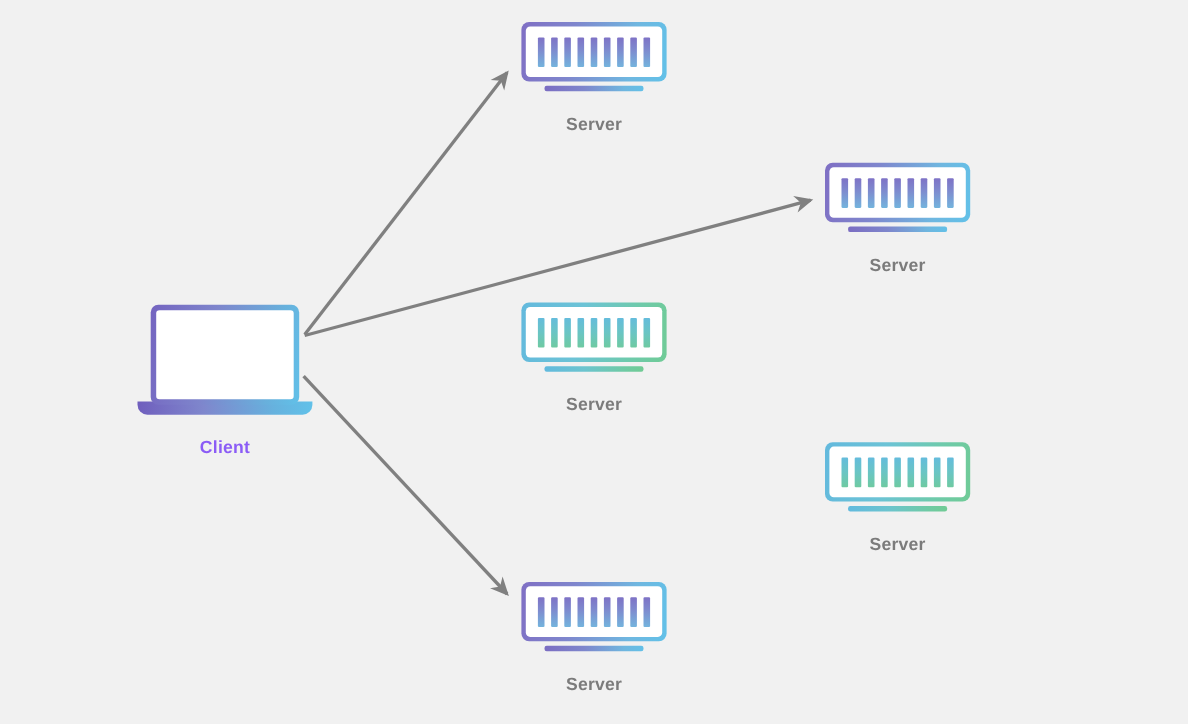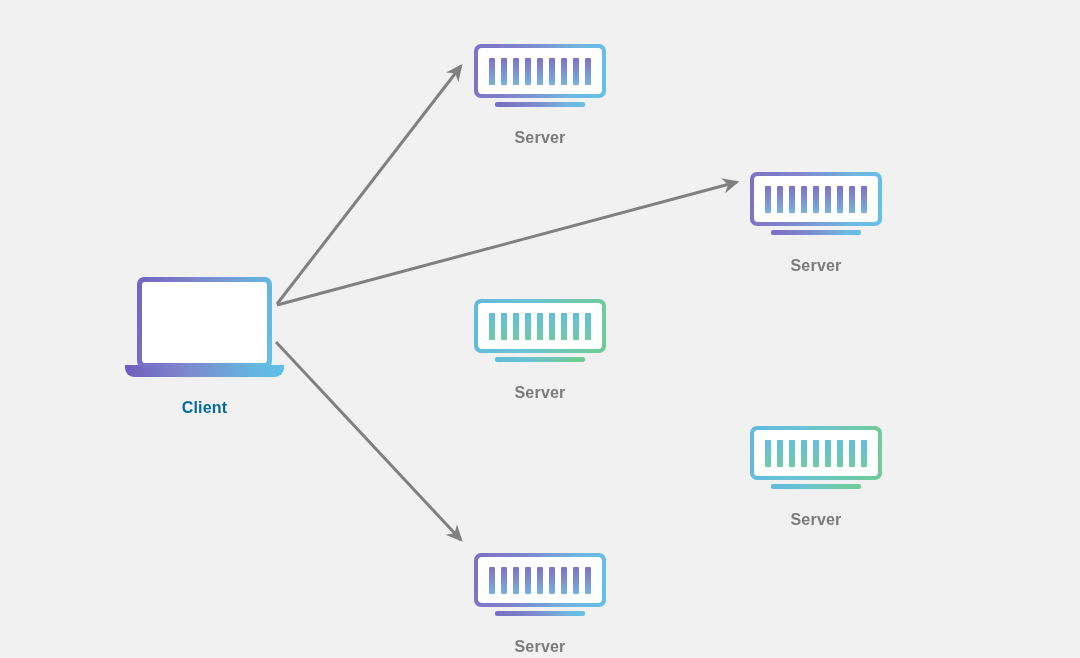--- a/index.html
+++ b/index.html
@@ -40,21 +40,20 @@
     white-space: nowrap;
     color: #7b7b7b;
     font-weight: bold;
     font-size: 16px;
     letter-spacing: 0.2px;
   }
 
   
   .server {
     position: absolute;
-    margin-top: 24px;
   }
   .server-box {
     position: absolute;
     left: 0;
     top: 0;
     box-sizing: border-box;
     background: #ffffff;
     border-radius: 7px;
     padding: 4px;
   }
@@ -135,21 +134,21 @@
         <line x1="277" y1="305" x2="737" y2="182" stroke="#808080" stroke-width="3" stroke-linecap="butt" marker-end="url(#head)"></line>
         <line x1="276" y1="342" x2="461" y2="540" stroke="#808080" stroke-width="3" stroke-linecap="butt" marker-end="url(#head)"></line>
       </g>
   </svg>
 
   <div class="node" id="client-node">
     <div class="laptop-base" id="client-base" style="left: 125px; top: 365px; width: 159px; height: 12px;"></div>
     <div class="laptop-screen" id="client-screen" style="left: 137px; top: 277px; width: 135px; height: 91px;">
       <div class="laptop-screen-inner"></div>
     </div>
-    <div class="node-label" id="client-label" style="left: 204.5px; top: 399px; color: #0369a1;">Client</div>
+    <div class="node-label" id="client-label" style="left: 204.5px; top: 399px; color: #8b5cf6;">Client</div>
   </div>
 
   <div id="servers-root">
       <div class="node server theme-purple" style="left: 474px; top: 20px; width: 132px; height: 54px;">
         <div class="server-box" style="width: 132px; height: 54px;">
           <div class="server-box-inner">
             <div class="bar"></div>
             <div class="bar"></div>
             <div class="bar"></div>
             <div class="bar"></div>

